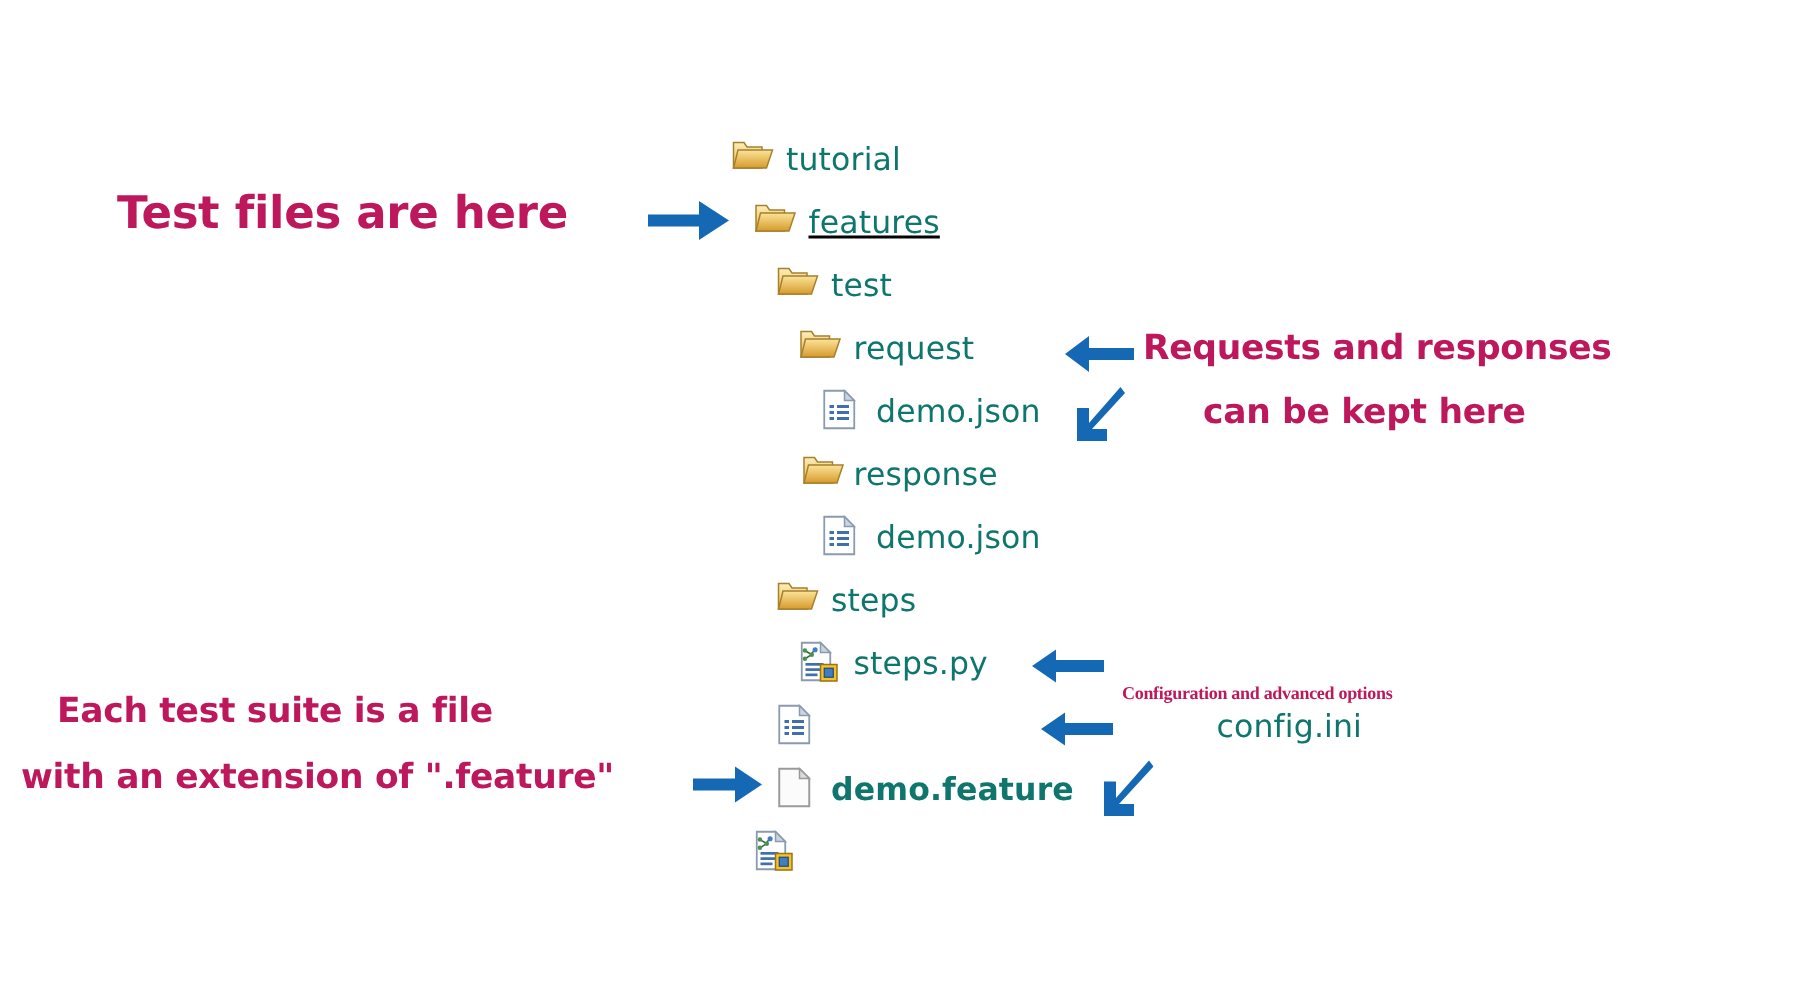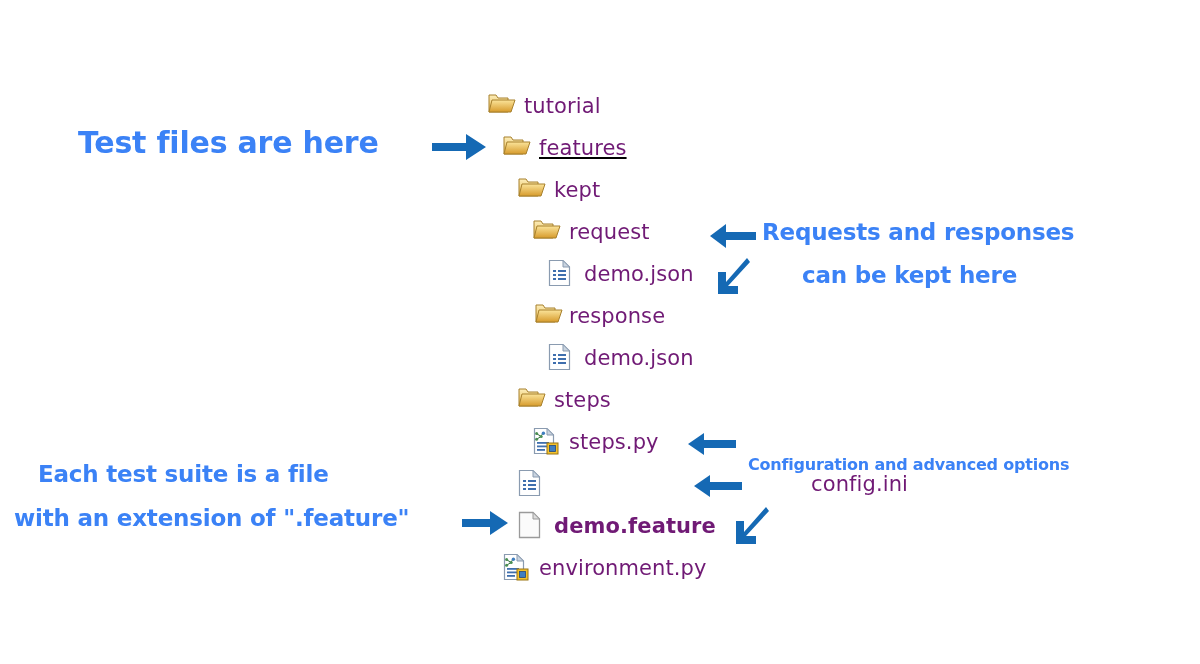--- a/index.html
+++ b/index.html
@@ -38,38 +38,38 @@
   .tree-icon {
     width: 30px;
     height: 30px;
     flex: 0 0 30px;
     position: relative;
     margin-right: 6px;
   }
   .tree-label {
     font-family: "DejaVu Sans", sans-serif;
     font-size: 21px;
-    color: #701a75;
+    color: #0f766e;
     letter-spacing: 0.1px;
     white-space: nowrap;
     line-height: 1;
   }
 
   
   .anno {
     position: absolute;
-    color: #3b82f6;
+    color: #be185d;
     font-family: "DejaVu Sans", sans-serif;
     font-weight: bold;
     white-space: nowrap;
     line-height: 1.1;
   }
   .anno-lg { font-size: 30px; letter-spacing: -0.2px; }
   .anno-md { font-size: 23px; letter-spacing: -0.2px; }
-  .anno-sm { font-size: 16px; letter-spacing: -0.2px; }
+  .anno-sm { font-size: 12px; letter-spacing: -0.2px; font-family: Liberation Serif, serif; }
 
   .arrow {
     position: absolute;
   }
   .arrow svg { display: block; }
 
   
   #anno-test-files   { left: 78px;  top: 126px; }
   #arrow-test-files  { left: 432px; top: 132px; }
 
@@ -136,21 +136,21 @@
         <stop offset="1" stop-color="#e8b84b"></stop>
       </linearGradient>
       <linearGradient id="fg2" x1="0" y1="0" x2="0" y2="1">
         <stop offset="0" stop-color="#fbe49a"></stop>
         <stop offset="1" stop-color="#d79b2c"></stop>
       </linearGradient>
     </defs>
     <path d="M1 4 L1 21 L20 21 L20 7 L10 7 L8 4 Z" fill="url(#fg1)" stroke="#a7802c" stroke-width="1"></path>
     <path d="M4 9 L27 9 L23 21 L1 21 Z" fill="url(#fg2)" stroke="#a7802c" stroke-width="1"></path>
   </svg></span>
-        <span class="tree-label">kept</span>
+        <span class="tree-label">test</span>
       </div>
       <div class="tree-row" style="padding-left: 45px;">
         <span class="tree-icon"><svg width="28" height="24" viewBox="0 0 28 24">
     <defs>
       <linearGradient id="fg1" x1="0" y1="0" x2="0" y2="1">
         <stop offset="0" stop-color="#fcedb9"></stop>
         <stop offset="1" stop-color="#e8b84b"></stop>
       </linearGradient>
       <linearGradient id="fg2" x1="0" y1="0" x2="0" y2="1">
         <stop offset="0" stop-color="#fbe49a"></stop>
@@ -281,21 +281,20 @@
     <circle cx="10.4" cy="6.2" r="1.7" fill="#3f7ec0"></circle>
     <circle cx="8.2" cy="9.5" r="1.5" fill="#4b8f53"></circle>
     <g fill="#3f6fae">
       <rect x="4" y="15" width="12" height="1.8"></rect>
       <rect x="4" y="18.5" width="12" height="1.8"></rect>
       <rect x="4" y="22" width="8" height="1.8"></rect>
     </g>
     <rect x="14" y="16" width="11" height="11" fill="#f4c22c" stroke="#9a7512" stroke-width="1"></rect>
     <rect x="16.5" y="18.5" width="6" height="6" fill="#3f7ec0" stroke="#24497a" stroke-width="0.8"></rect>
   </svg></span>
-        <span class="tree-label">environment.py</span>
       </div>
     </div>
 
   <div class="anno anno-lg" id="anno-test-files">Test files are here</div>
 
   <div class="arrow" id="arrow-test-files">
     <svg width="56" height="30" viewBox="0 0 56 30">
       <path d="M0 11 L34 11 L34 2 L54 15 L34 28 L34 19 L0 19 Z" fill="#1569b4"></path>
     </svg>
   </div>

